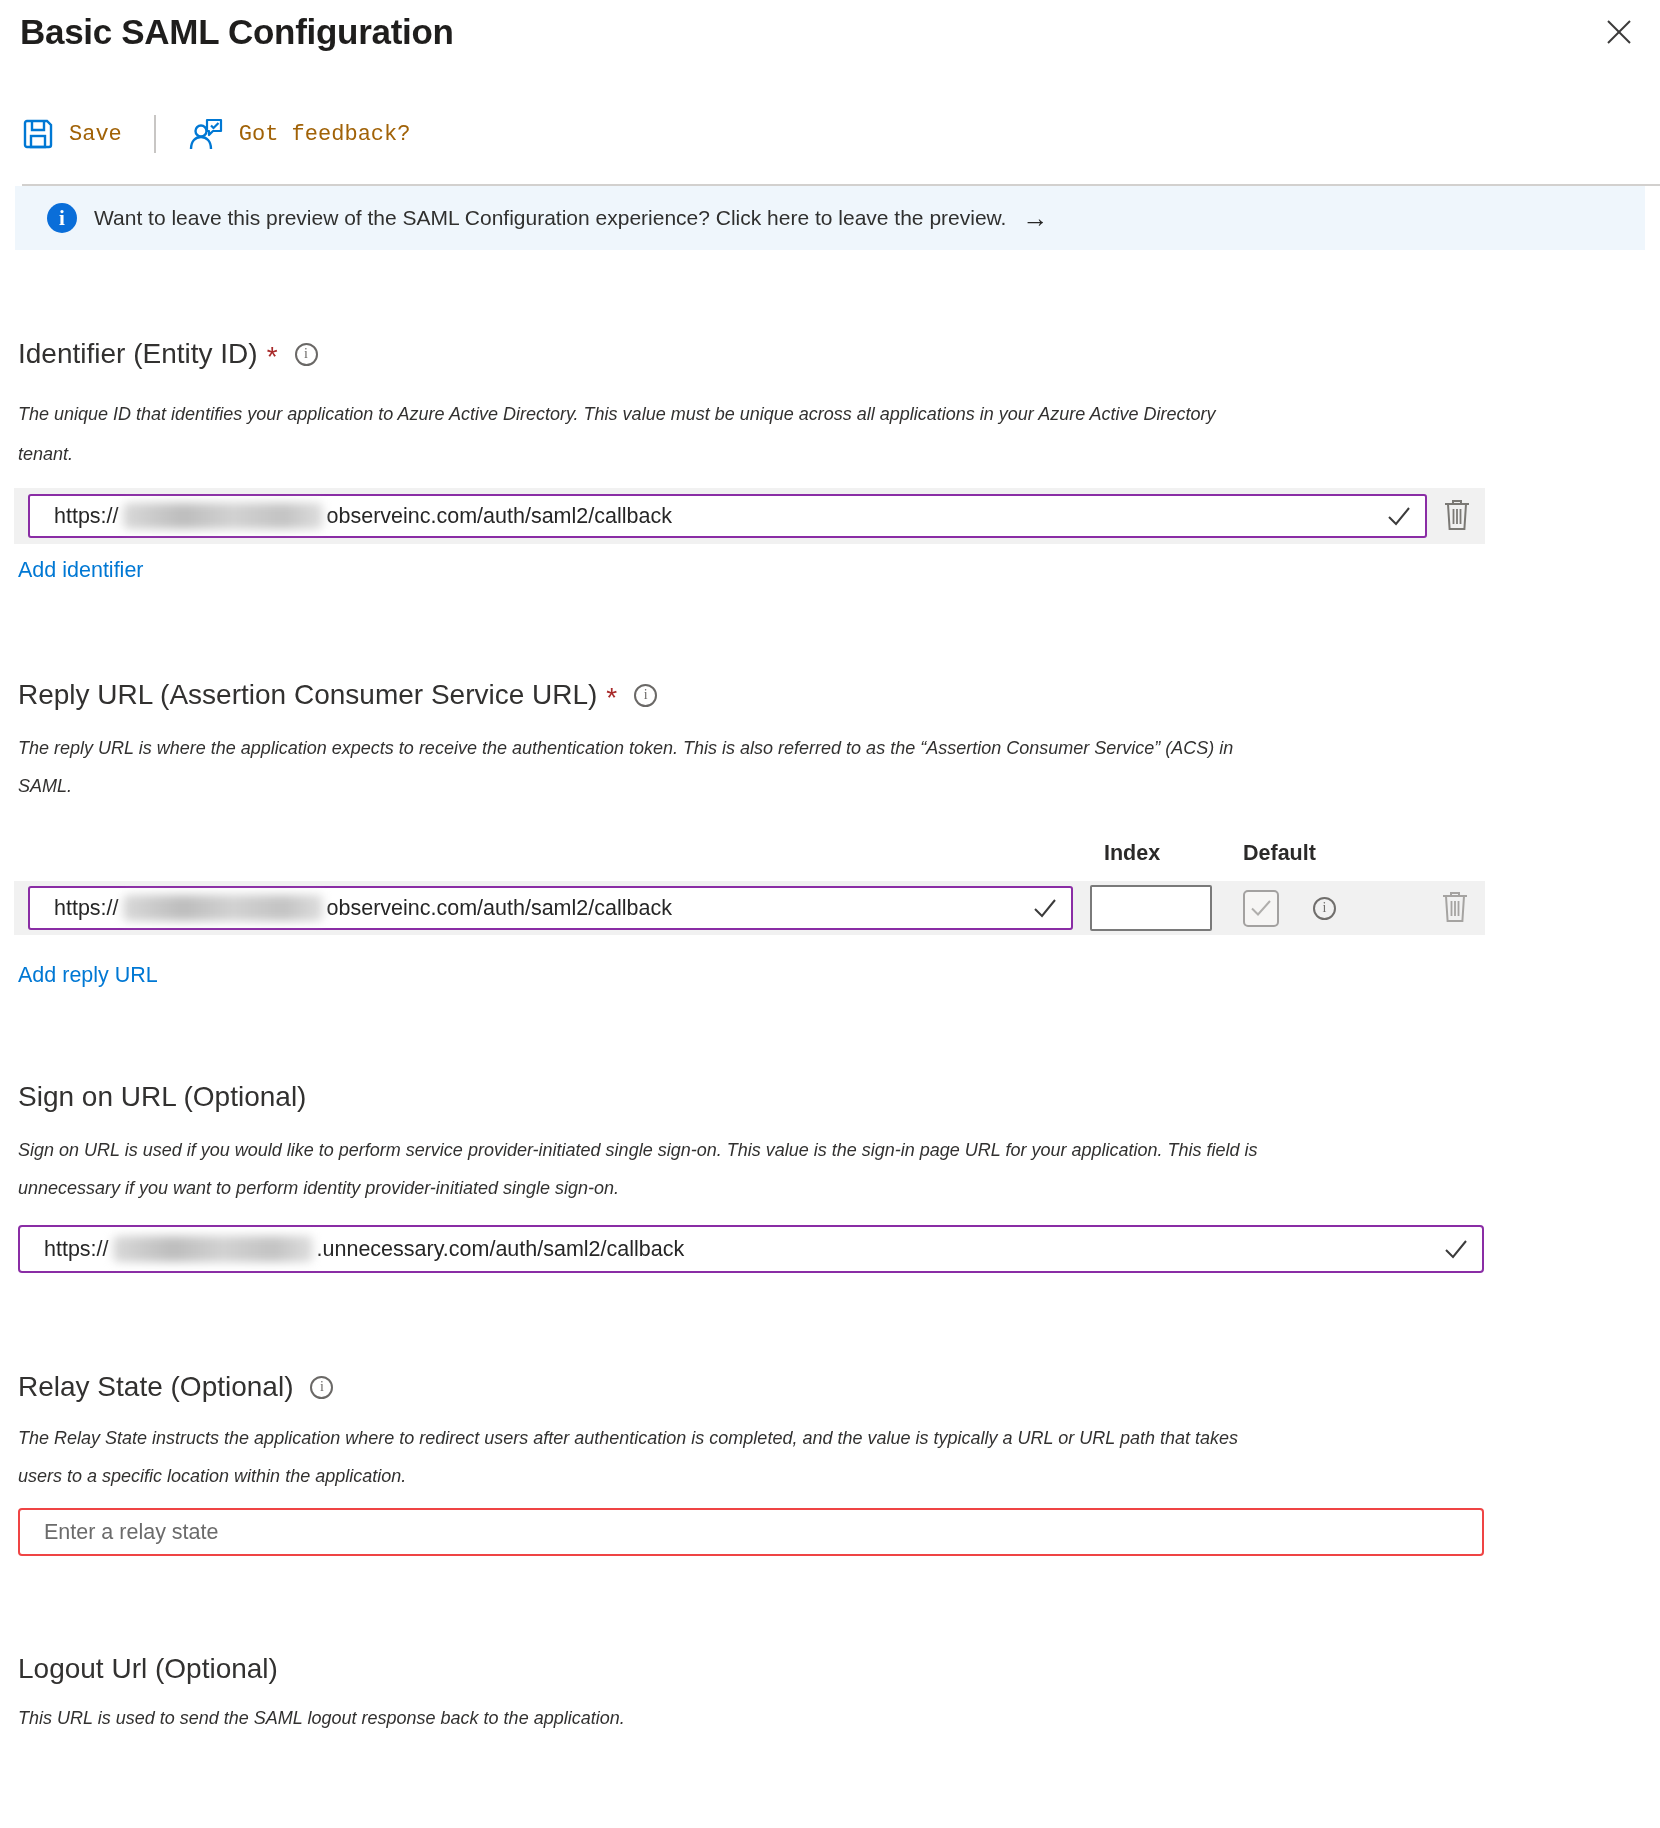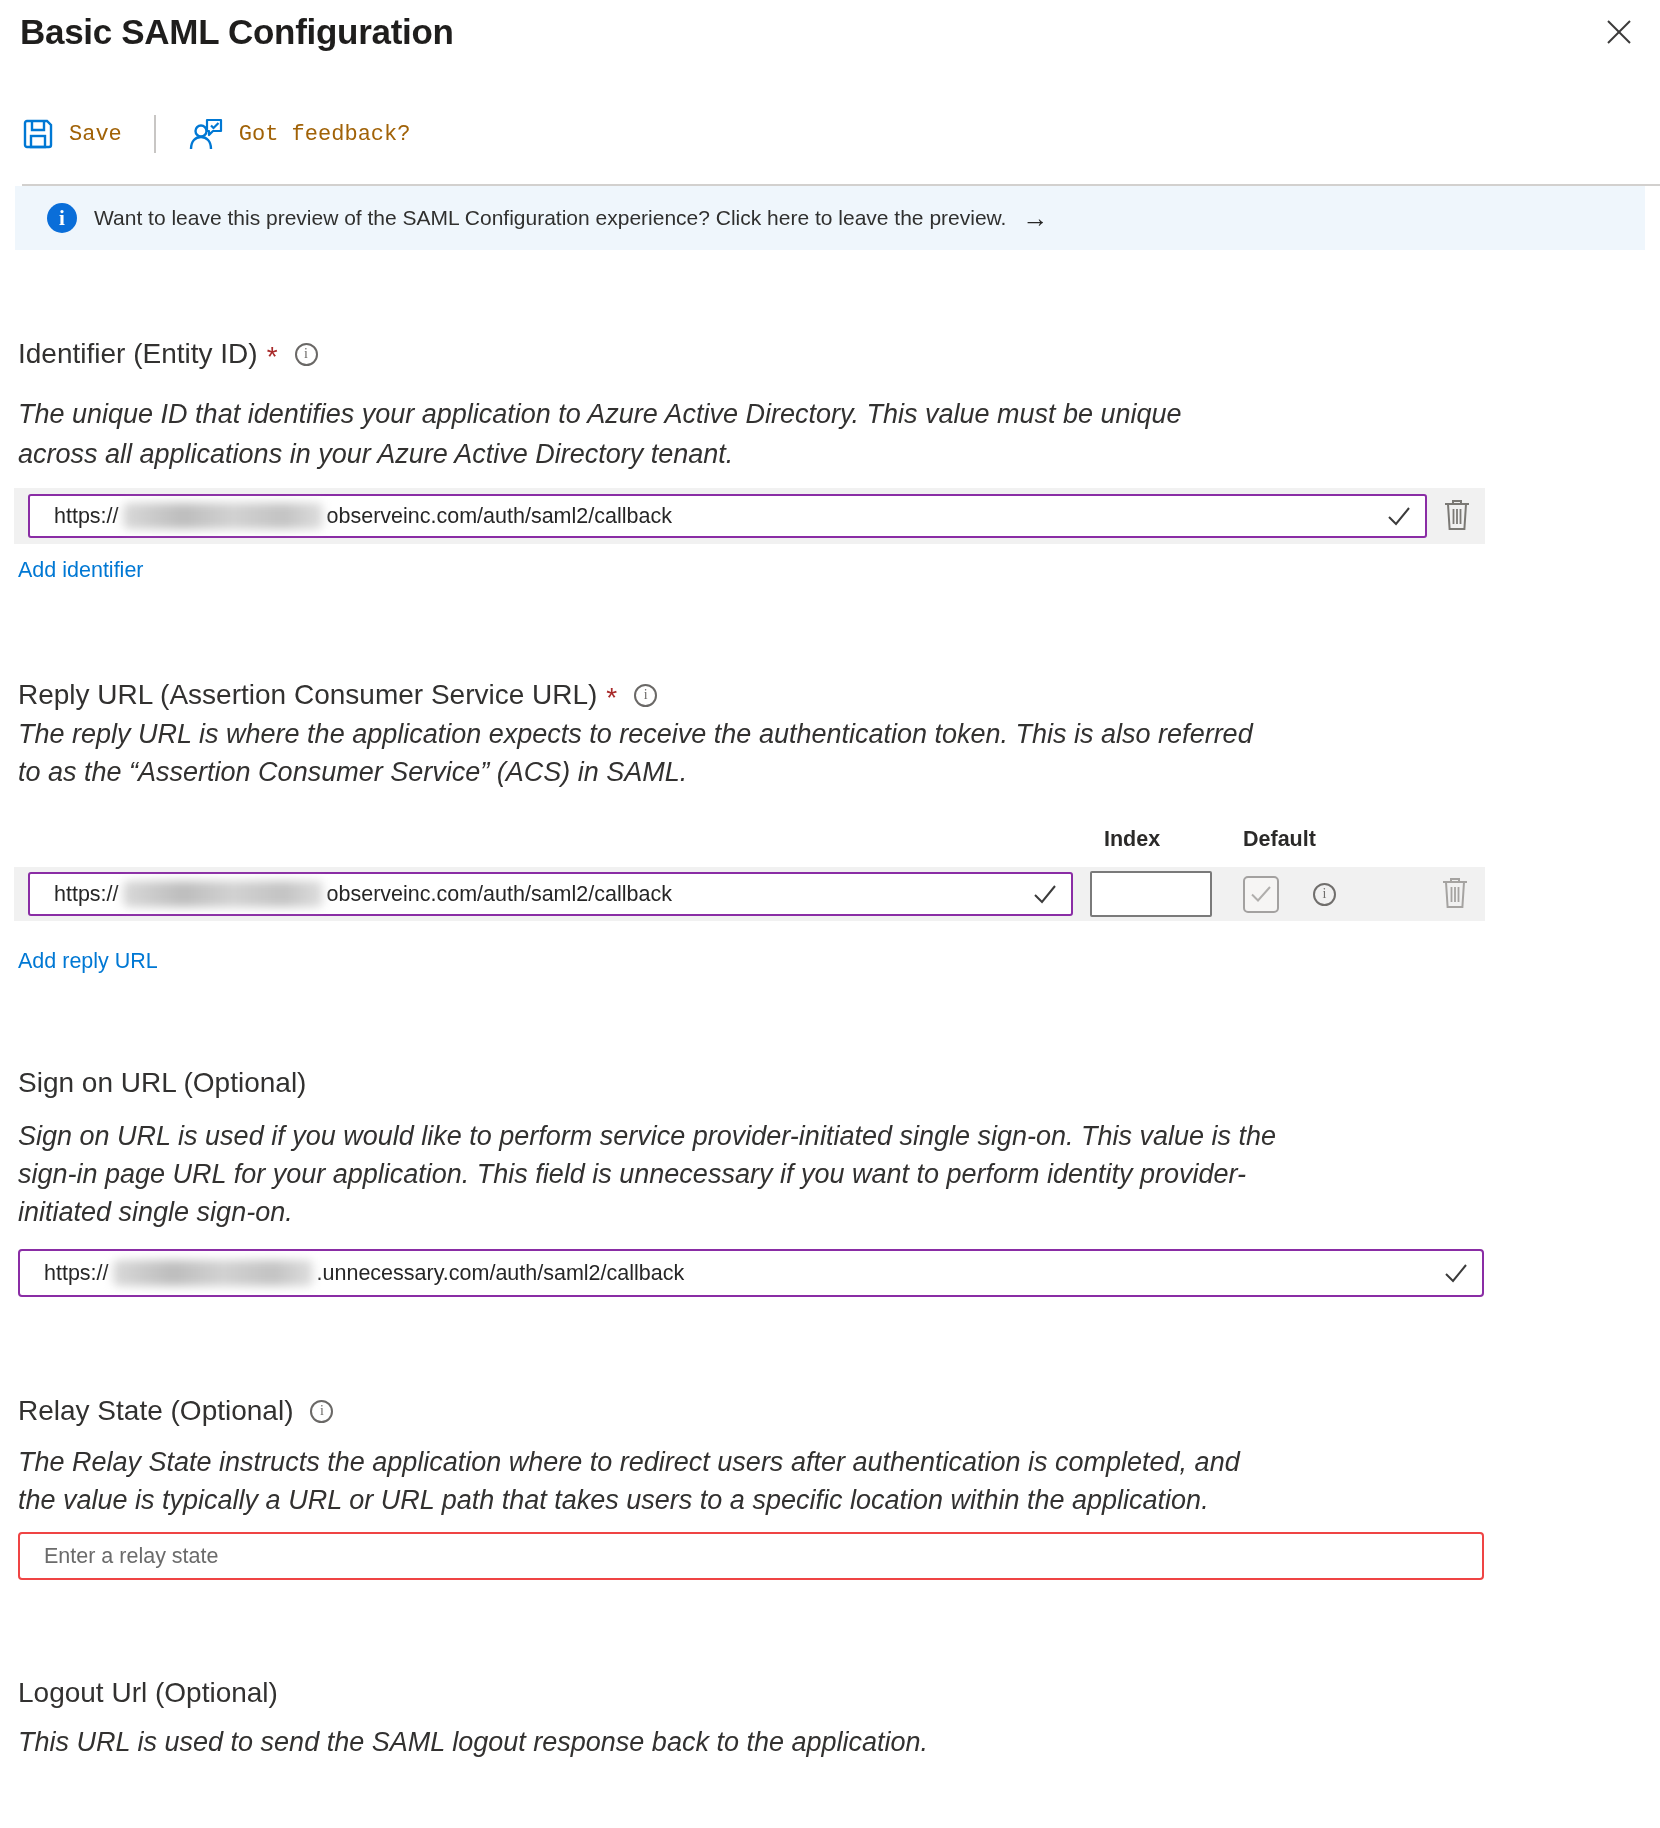--- a/index.html
+++ b/index.html
@@ -44,21 +44,21 @@
   
   .h-row { display:flex; align-items:center; }
   h2 { margin:0; font-size:28px; line-height:40px; font-weight:400; color:#323130; }
   .req { color:#a82a2a; font-size:28px; margin-left:9px; position:relative; top:3px; }
   .info-outline {
     width:23px; height:23px; border-radius:50%; border:2px solid #6a6866; color:#6a6866;
     font-size:14px; display:flex; align-items:center; justify-content:center;
     margin-left:17px; flex:0 0 auto; font-family:"Liberation Serif", serif;
   }
   .desc {
-    margin:0; font-style:italic; font-size:27px; line-height:38px;
+    margin:0; font-style:italic; font-size:18px; line-height:38px;
     color:#323130; max-width:1262px;
   }
   .s1-desc { line-height:40px; max-width:1245px; }
 
   
   .gray-row {
     margin-left:-4px; width:1471px; background:#f1f1f1;
     display:flex; align-items:center; padding:0 14px;
   }
   .row-tall { height:56px; }
@@ -110,21 +110,21 @@
     font-family:inherit; font-size:21.5px; color:#262626; padding:0;
   }
   .text-input::placeholder { color:#6b6b6b; opacity:1; }
 
   
   .sec1 { margin-top:84px; }
   .sec1 .desc { margin-top:20px; }
   .sec1 .gray-row { margin-top:14px; }
   .sec1 .add-link { margin-top:14px; }
   .sec2 { margin-top:92px; }
-  .sec2 .desc { }
+  .sec2 .desc { margin-top:14px; }
   .sec2 .col-headers { margin-top:36px; }
   .sec2 .add-link { margin-top:28px; }
   .sec3 { margin-top:89px; }
   .sec3 .desc { margin-top:14px; }
   .sec3 .wide-box { margin-top:18px; }
   .sec4 { margin-top:94px; }
   .sec4 .desc { margin-top:12px; }
   .sec4 .wide-box { margin-top:13px; }
   .sec5 { margin-top:93px; }
   .sec5 .desc { margin-top:10px; }

